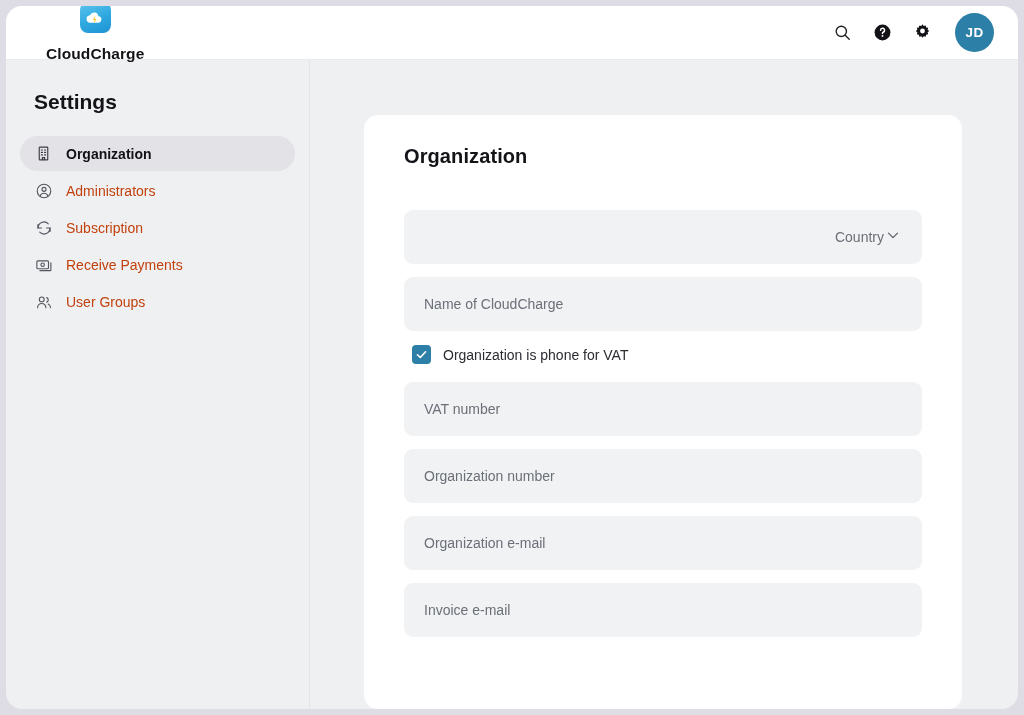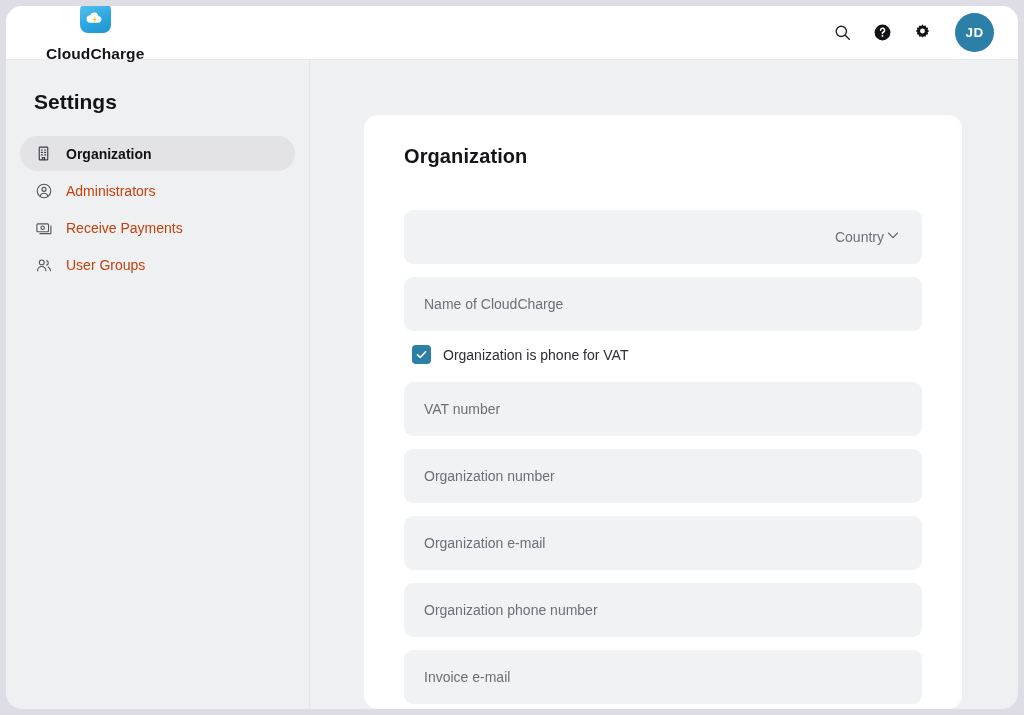--- a/index.html
+++ b/index.html
@@ -173,20 +173,31 @@
         <span class="nav-icon">
           <svg width="18" height="18" viewBox="0 0 24 24" fill="none" stroke="#55555f" stroke-width="1.5">
             <circle cx="12" cy="12" r="9"></circle>
               <circle cx="12" cy="9.8" r="2.7"></circle>
             <path d="M6.8 18.6a5.6 5.6 0 0 1 10.4 0"></path>
           </svg>
         </span>
         <span class="label">Administrators</span>
       </div>
 
+      <div class="nav-item">
+        <span class="nav-icon">
+          <svg width="18" height="18" viewBox="0 0 24 24" fill="none" stroke="#55555f" stroke-width="1.6" stroke-linecap="round">
+            <path d="M20 12a8 8 0 0 1-13.7 5.6"></path>
+              <path d="M4 12a8 8 0 0 1 13.7-5.6"></path>
+            <path d="M4 7.4V12h4.6"></path>
+              <path d="M20 16.6V12h-4.6"></path>
+          </svg>
+        </span>
+        <span class="label">Subscription</span>
+      </div>
 
       <div class="nav-item">
         <span class="nav-icon">
           <svg width="18" height="18" viewBox="0 0 24 24" fill="none" stroke="#55555f" stroke-width="1.5">
             <rect x="2.5" y="6.5" width="15.5" height="10.5" rx="1.3"></rect>
             <circle cx="10.2" cy="11.7" r="2.3"></circle>
             <path d="M21.2 9v9.5a1 1 0 0 1-1 1H6.6" stroke-linecap="round"></path>
           </svg>
         </span>
         <span class="label">Receive Payments</span>
@@ -236,23 +247,20 @@
         </div>
 
         <div class="field">
           <span class="ph">Organization number</span>
         </div>
 
         <div class="field">
           <span class="ph">Organization e-mail</span>
         </div>
 
-        <div class="field">
-          <span class="ph">Organization phone number</span>
-        </div>
 
         <div class="field">
           <span class="ph">Invoice e-mail</span>
         </div>
       </div>
     </div>
 
   </div>
 </div>
 

